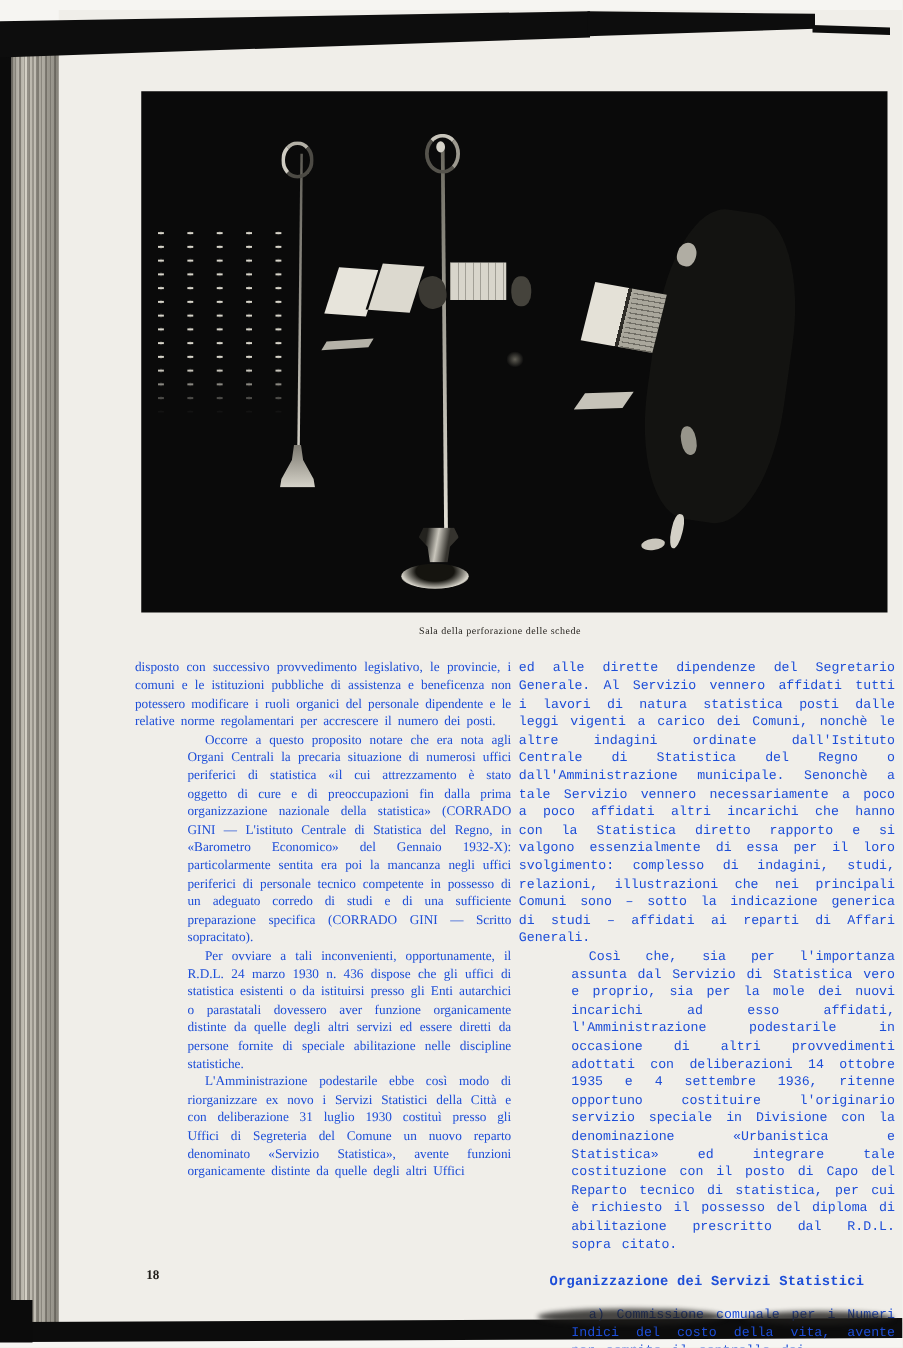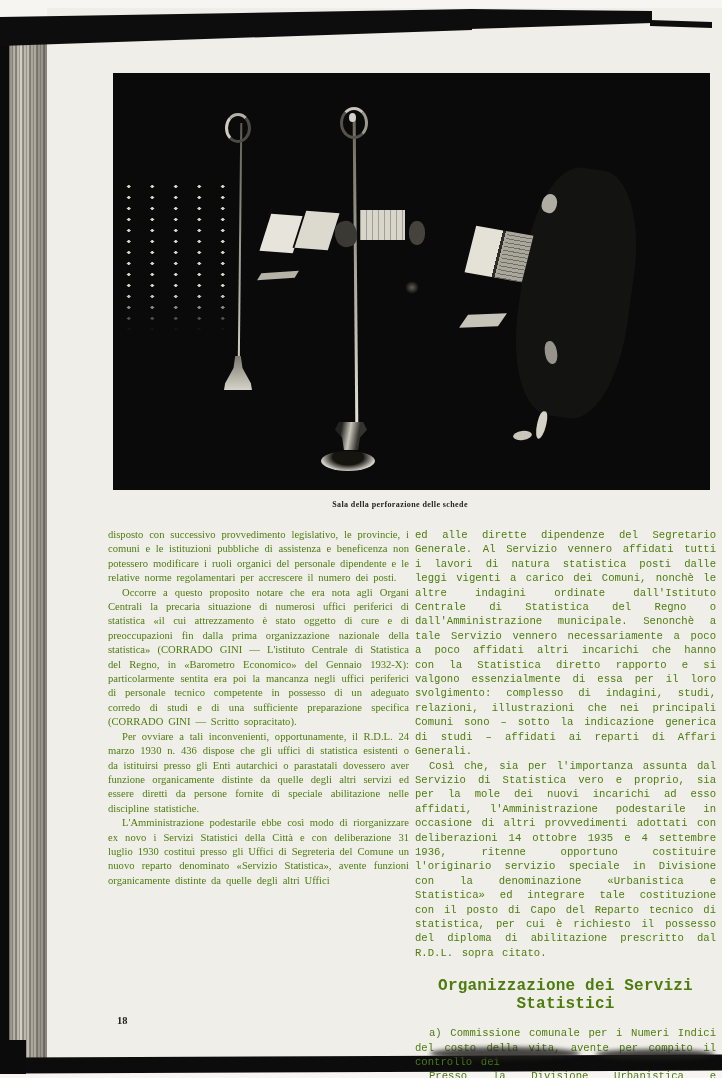--- a/index.html
+++ b/index.html
@@ -73,33 +73,33 @@
     background:repeating-linear-gradient(#0000 0 3px,rgba(40,38,33,.45) 3px 4px);}
   .flat-doc{left:351px;top:241px;width:38px;height:13px;background:#c6c3b9;transform:skewX(-36deg) rotate(-2deg);}
   .face-spot{left:429px;top:121px;width:15px;height:19px;background:#b0ada3;border-radius:50% 50% 42% 42%;transform:rotate(16deg);}
   .hand-spot{left:432px;top:268px;width:12px;height:23px;background:#97958b;border-radius:45%;transform:rotate(-10deg);}
   .shoe-1{left:400px;top:358px;width:19px;height:9px;background:#c9c6bc;border-radius:50%;transform:rotate(-8deg);}
   .leg-glint{left:424px;top:338px;width:9px;height:28px;background:#d4d1c7;border-radius:45% 45% 55% 55%;transform:rotate(13deg);}
 
   
   .caption{
     position:absolute;left:113px;top:500px;width:574px;z-index:6;
-    text-align:center;font-size:8px;font-weight:bold;letter-spacing:.4px;
+    text-align:center;font-size:8px;font-weight:normal;letter-spacing:.4px;
     color:#26231f;
   }
-  .col{position:absolute;top:528px;width:301px;z-index:6;color:#4d7c0f;}
+  .col{position:absolute;top:528px;width:301px;z-index:6;color:#1d4ed8;}
   .col-left{left:108px;}
   .col-right{left:415px;font-family:Liberation Mono, monospace;}
   .col p{
     margin:0;font-size:10.6px;line-height:14.4px;text-align:justify;
     word-spacing:2.2px;
   }
-  .col p.ind{text-indent:14px;}
+  .col p.ind{text-indent:14px;margin-left:42px;}
   .col h3{
-    margin:17px 0 13px 0;font-size:16px;text-align:center;
+    margin:17px 0 13px 0;font-size:11px;text-align:center;
     font-weight:bold;letter-spacing:.2px;
   }
   .page-number{
     position:absolute;left:117px;top:1015px;z-index:6;
     font-size:10.5px;font-weight:bold;color:#23201c;
   }
 </style>
 </head>
 <body>
 

